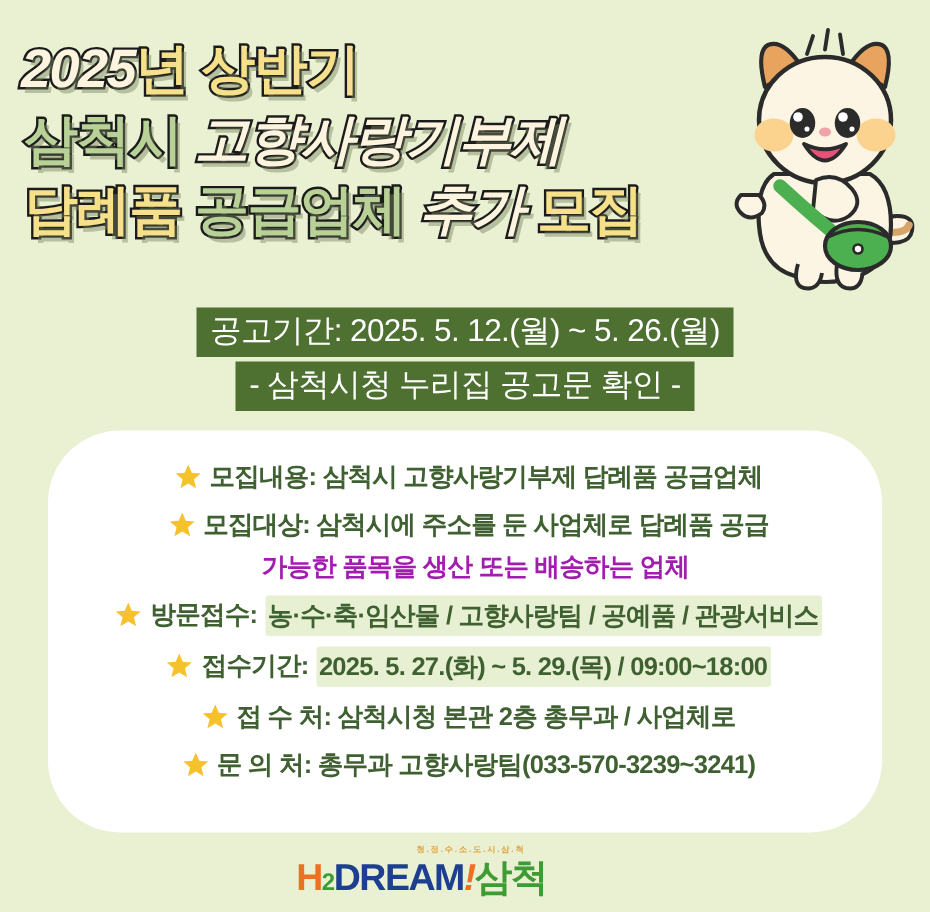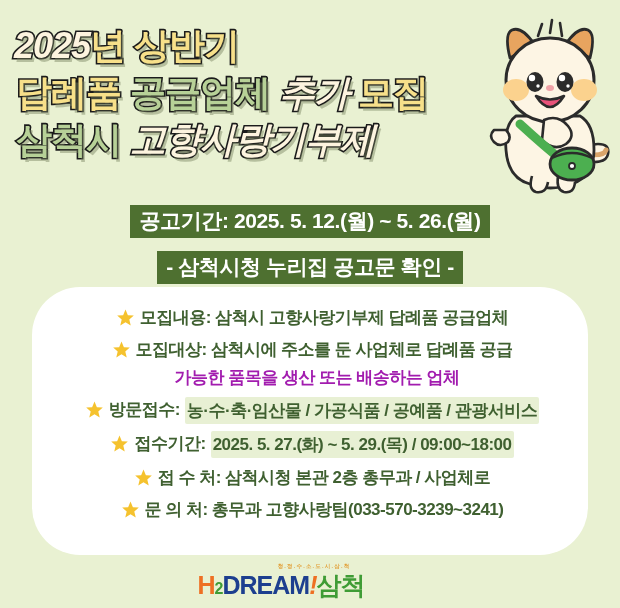--- a/index.html
+++ b/index.html
@@ -40,27 +40,27 @@
   
   #banner{
     position:absolute;left:0;top:205px;width:620px;
     text-align:center;
   }
   .banner-line{
     display:inline-block;
     background:#4e7030;
     color:#ffffff;
     font-size:21px;
-    font-weight:bold;
+    font-weight:normal;
     letter-spacing:-.4px;
     padding:3px 9px 5px 9px;
     line-height:25px;
     white-space:nowrap;
   }
-  #banner-row-2{margin-top:13px;}
+  #banner-row-2{margin-top:3px;}
 
   
   #info-card{
     position:absolute;left:32px;top:287px;
     width:556px;height:268px;
     background:#ffffff;
     border-radius:48px;
   }
   #info-list{
     padding:18px 0 0 0;
@@ -127,22 +127,22 @@
   .lg-2{color:#3f9c35;font-size:16px;}
   .lg-dream{color:#1d3f8f;}
   .lg-bang{color:#ee7023;font-style:italic;}
   .lg-kr{color:#3f9c35;}
 </style>
 </head>
 <body>
 
 <div id="title-block">
   <div class="title-line" id="title-line-1"><span class="t-cream">2025</span><span class="t-yellow">년 상반기</span></div>
+  <div class="title-line" id="title-line-2"><span class="t-green">삼척시 </span><span class="t-cream">고향사랑기부제</span></div>
   <div class="title-line" id="title-line-3"><span class="t-yellow">답례품 </span><span class="t-green">공급업체 </span><span class="t-cream">추가 </span><span class="t-yellow">모집</span></div>
-  <div class="title-line" id="title-line-2"><span class="t-green">삼척시 </span><span class="t-cream">고향사랑기부제</span></div>
 </div>
 
 <div id="mascot">
   <svg viewBox="0 0 132 190" width="132" height="190">
 
     <path d="M92 152 q28 6 30 -6 q2 -10 -10 -10 q-10 0 -14 8 z" fill="#fdf5e4" stroke="#2b2b2b" stroke-width="2.6" stroke-linejoin="round"></path>
     <path d="M98 146 q20 3 22 -4" fill="none" stroke="#d9a46a" stroke-width="5" stroke-linecap="round"></path>
 
     <path d="M52 28 l4 -12 M64 25 l2 -13 M76 28 l-2 -13" stroke="#2b2b2b" stroke-width="2.6" stroke-linecap="round" fill="none"></path>
 
@@ -210,21 +210,21 @@
     </li>
     <div class="cont-line">가능한 품목을 생산 또는 배송하는 업체</div>
 
     <li class="info-item center">
       <span class="star">
         <svg viewBox="0 0 24 24" width="19" height="19">
             <path d="M12 2 L15 9 L22.5 9.6 L16.8 14.5 L18.6 22 L12 18 L5.4 22 L7.2 14.5 L1.5 9.6 L9 9 Z" fill="#f5c22e"></path>
           </svg>
       </span>
       <span class="item-text">방문접수:</span>
-      <span class="item-text hl" style="margin-left:5px;">농·수·축·임산물 / 가공식품 / 공예품 / 관광서비스</span>
+      <span class="item-text hl" style="margin-left:5px;">농·수·축·임산물 / 고향사랑팀 / 공예품 / 관광서비스</span>
     </li>
 
     <li class="info-item center">
       <span class="star">
         <svg viewBox="0 0 24 24" width="19" height="19">
             <path d="M12 2 L15 9 L22.5 9.6 L16.8 14.5 L18.6 22 L12 18 L5.4 22 L7.2 14.5 L1.5 9.6 L9 9 Z" fill="#f5c22e"></path>
           </svg>
       </span>
       <span class="item-text">접수기간:</span>
       <span class="item-text hl" style="margin-left:5px;">2025. 5. 27.(화) ~ 5. 29.(목) / 09:00~18:00</span>

